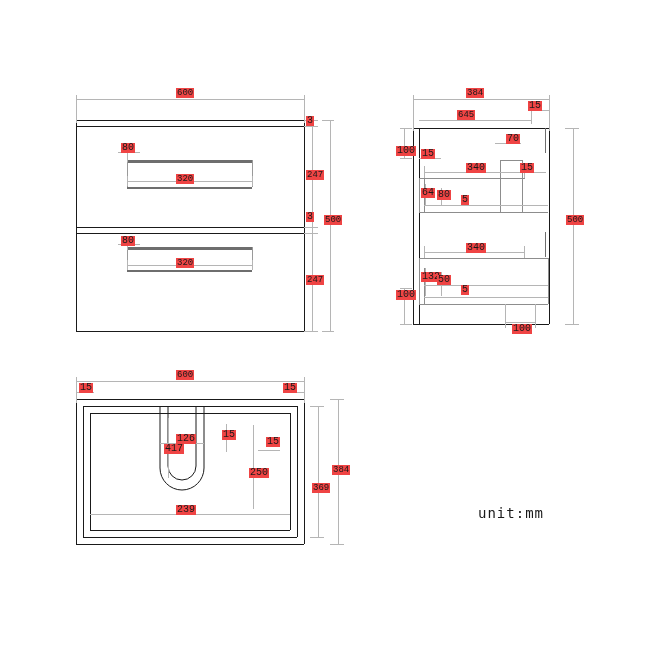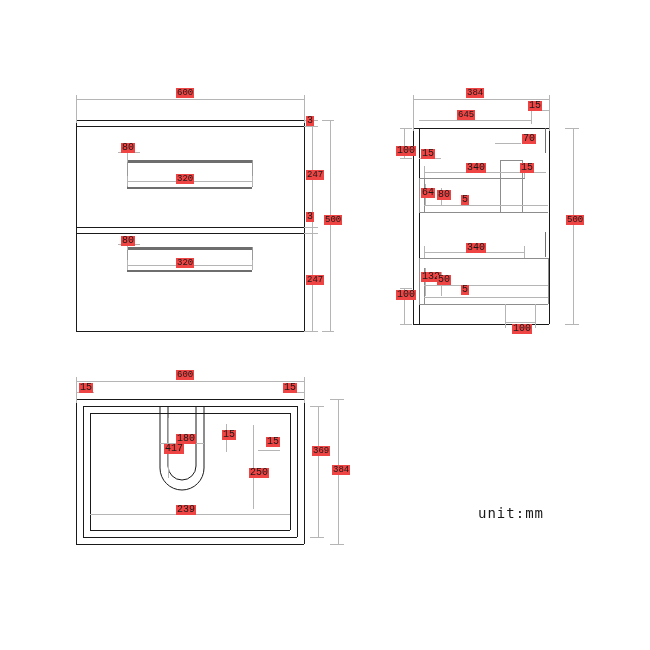--- a/index.html
+++ b/index.html
@@ -136,21 +136,21 @@
     <div class="lbl" style="left:466px;top:88px;">384</div>
 
     <div class="ln h lt" style="left:419px;top:120px;width:112px;"></div>
     <div class="ln v lt" style="left:531px;top:104px;height:20px;"></div>
     <div class="lbl" style="left:457px;top:110px;">645</div>
 
     <div class="ln h lt" style="left:531px;top:110px;width:18px;"></div>
     <div class="lbl sm" style="left:528px;top:101px;">15</div>
 
     <div class="ln h lt" style="left:495px;top:143px;width:26px;"></div>
-    <div class="lbl sm" style="left:522px;top:134px;">70</div>
+    <div class="lbl sm" style="left:506px;top:134px;">70</div>
 
     <div class="ln v lt" style="left:404px;top:128px;height:30px;"></div>
     <div class="ln h lt" style="left:400px;top:128px;width:12px;"></div>
     <div class="ln h lt" style="left:400px;top:158px;width:12px;"></div>
     <div class="lbl sm" style="left:396px;top:146px;">100</div>
 
     <div class="ln h lt" style="left:419px;top:158px;width:22px;"></div>
     <div class="lbl sm" style="left:421px;top:149px;">15</div>
 
     <div class="ln h lt" style="left:424px;top:172px;width:100px;"></div>
@@ -220,41 +220,41 @@
     <div class="ln v lt" style="left:76px;top:377px;height:26px;"></div>
     <div class="ln v lt" style="left:304px;top:377px;height:26px;"></div>
     <div class="lbl" style="left:176px;top:370px;">600</div>
 
     <div class="ln h lt" style="left:76px;top:392px;width:18px;"></div>
     <div class="lbl sm" style="left:79px;top:383px;">15</div>
     <div class="ln h lt" style="left:283px;top:392px;width:21px;"></div>
     <div class="lbl sm" style="left:283px;top:383px;">15</div>
 
     <div class="ln h lt" style="left:160px;top:443px;width:44px;"></div>
-    <div class="lbl sm" style="left:176px;top:434px;">180</div>
+    <div class="lbl sm" style="left:176px;top:434px;">126</div>
 
     <div class="ln v lt" style="left:226px;top:424px;height:28px;"></div>
     <div class="lbl sm" style="left:222px;top:430px;">15</div>
 
     <div class="ln h lt" style="left:258px;top:450px;width:22px;"></div>
     <div class="lbl sm" style="left:266px;top:437px;">15</div>
 
     <div class="ln v lt" style="left:168px;top:418px;height:60px;"></div>
     <div class="lbl sm" style="left:164px;top:444px;">417</div>
 
     <div class="ln v lt" style="left:253px;top:425px;height:84px;"></div>
     <div class="lbl sm" style="left:249px;top:468px;">250</div>
 
     <div class="ln h lt" style="left:90px;top:514px;width:200px;"></div>
     <div class="lbl sm" style="left:176px;top:505px;">239</div>
 
     <div class="ln v lt" style="left:318px;top:406px;height:131px;"></div>
     <div class="ln h lt" style="left:310px;top:406px;width:14px;"></div>
     <div class="ln h lt" style="left:310px;top:537px;width:14px;"></div>
-    <div class="lbl" style="left:312px;top:446px;">369</div>
+    <div class="lbl" style="left:312px;top:483px;">369</div>
 
     <div class="ln v lt" style="left:338px;top:399px;height:145px;"></div>
     <div class="ln h lt" style="left:330px;top:399px;width:14px;"></div>
     <div class="ln h lt" style="left:330px;top:544px;width:14px;"></div>
     <div class="lbl" style="left:332px;top:465px;">384</div>
   </div>
 
   <div class="unit" style="left:478px;top:505px;">unit:mm</div>
 
 </div>

